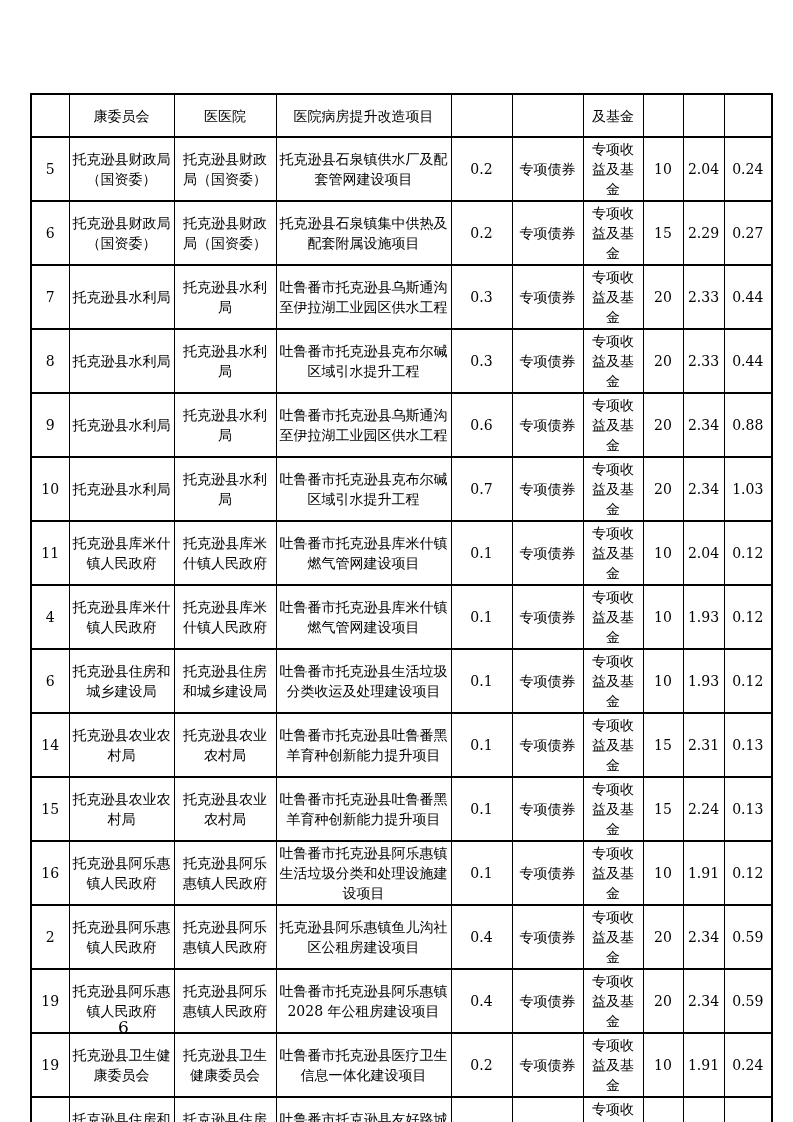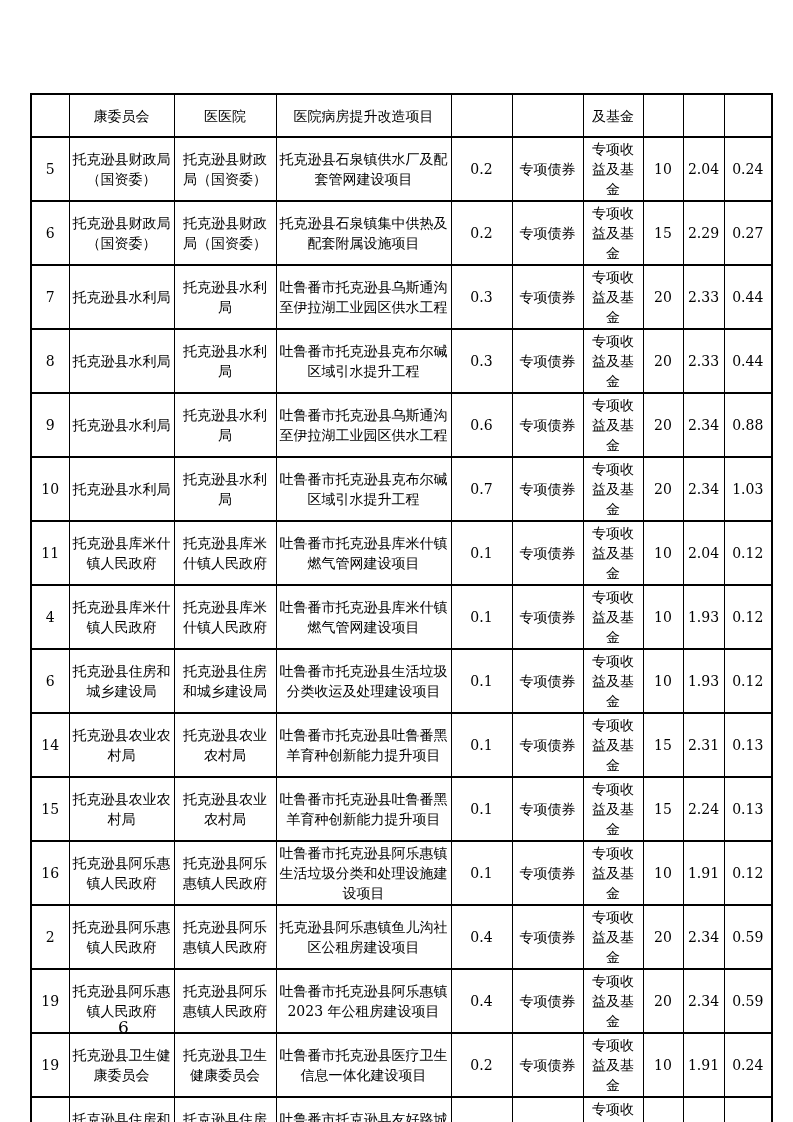--- a/index.html
+++ b/index.html
@@ -237,21 +237,21 @@
           <td>专项债券</td>
           <td>专项收益及基金</td>
           <td>20</td>
           <td>2.34</td>
           <td>0.59</td>
         </tr>
         <tr>
           <td>19</td>
           <td>托克逊县阿乐惠镇人民政府</td>
           <td>托克逊县阿乐惠镇人民政府</td>
-          <td>吐鲁番市托克逊县阿乐惠镇 2023 年公租房建设项目</td>
+          <td>吐鲁番市托克逊县阿乐惠镇 2028 年公租房建设项目</td>
           <td>0.4</td>
           <td>专项债券</td>
           <td>专项收益及基金</td>
           <td>20</td>
           <td>2.34</td>
           <td>0.59</td>
         </tr>
         <tr>
           <td>19</td>
           <td>托克逊县卫生健康委员会</td>

